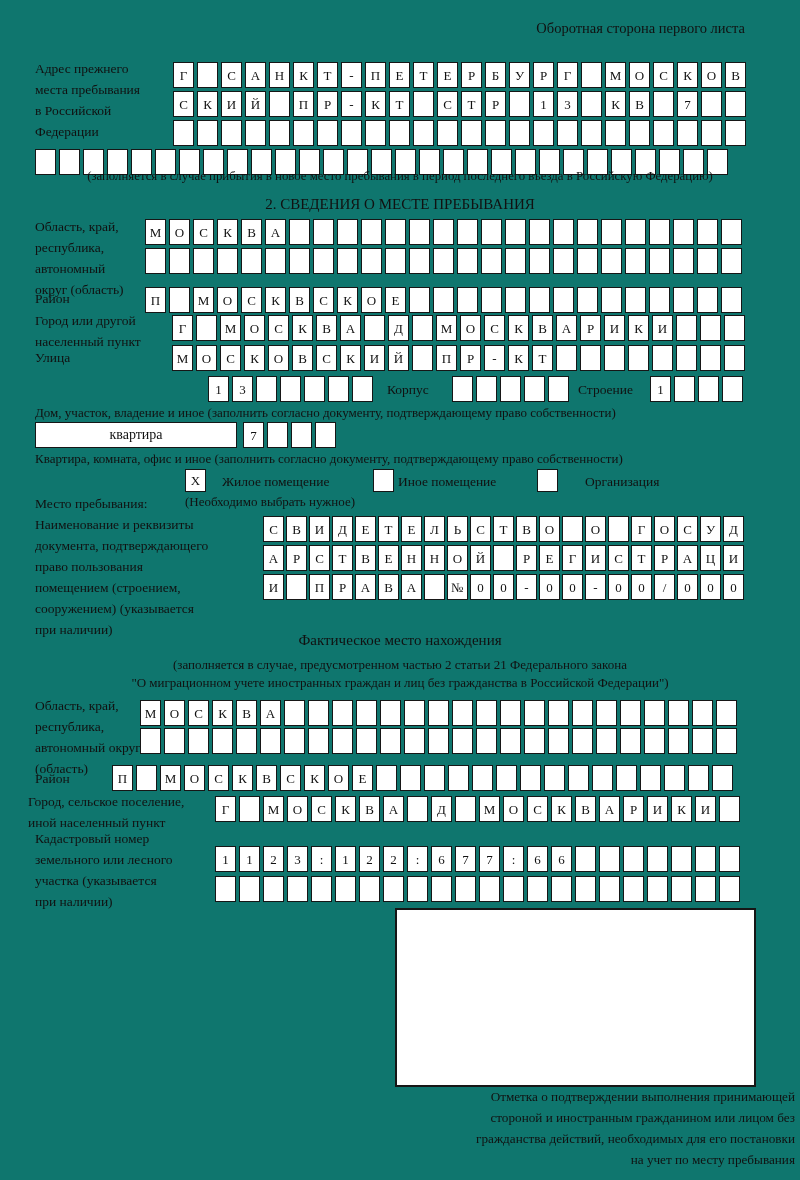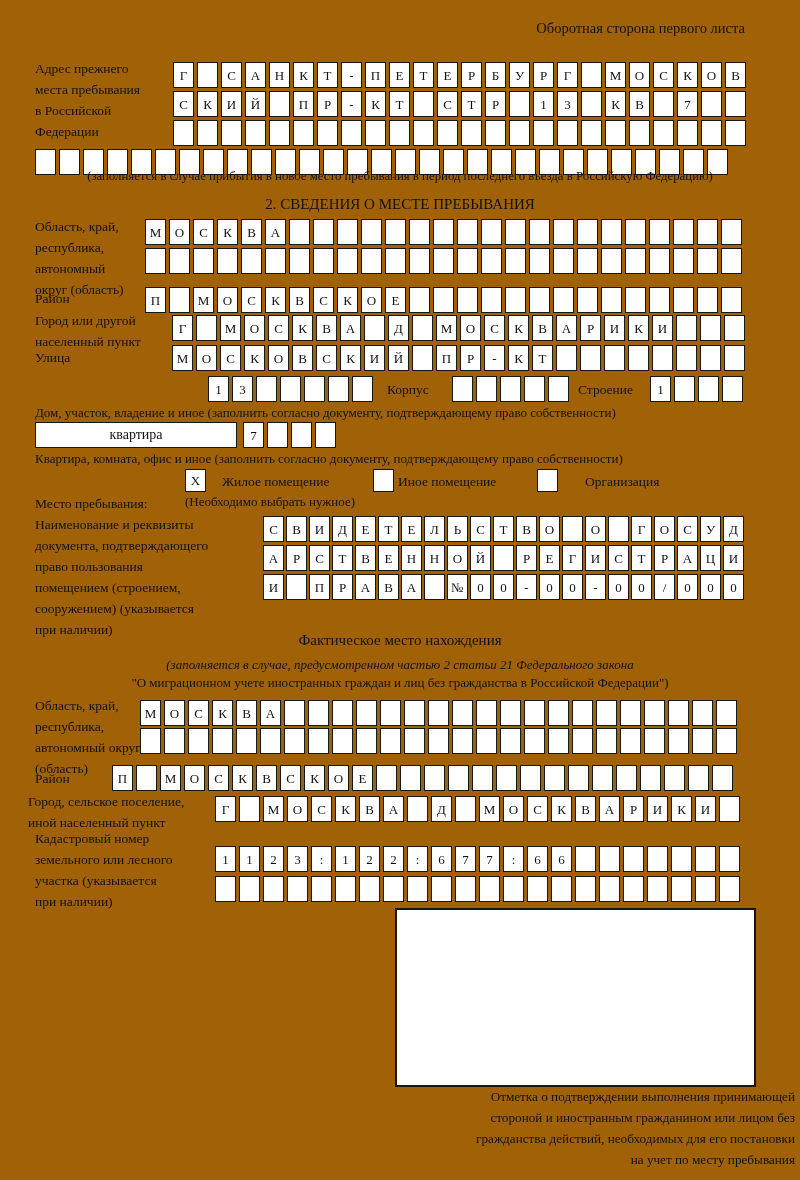--- a/index.html
+++ b/index.html
@@ -1,17 +1,17 @@
 <!DOCTYPE html>
 <html><head>
 <meta charset="utf-8">
 <style>
   html,body{margin:0;padding:0;background:#fff;}
   .page{
-    position:relative;width:800px;height:1180px;background:#a16207;color:#111;
+    position:relative;width:800px;height:1180px;background:#0f766e;color:#111;
     font-family:"Liberation Serif","DejaVu Serif",serif;overflow:hidden;
   }
   .abs{position:absolute;}
   .lbl{font-size:13.5px;line-height:21px;white-space:nowrap;}
   .lbl-lines div{font-size:13.5px;line-height:21px;white-space:nowrap;}
   .cells{position:absolute;display:flex;gap:3px;}
   .cells.tight{gap:2px;}
   .cell{
     width:19px;height:24px;border:1.5px solid #161616;
     display:flex;align-items:center;justify-content:center;
@@ -422,21 +422,21 @@
       <div class="cell">-</div>
       <div class="cell">0</div>
       <div class="cell">0</div>
       <div class="cell">/</div>
       <div class="cell">0</div>
       <div class="cell">0</div>
       <div class="cell">0</div>
     </div>
 
   <div class="abs title centered" style="top:632px;">Фактическое место нахождения</div>
-  <div class="abs caption centered" style="top:656px;font-size:13px;font-style:italic;">(заполняется в случае, предусмотренном частью 2 статьи 21 Федерального закона</div>
+  <div class="abs caption centered" style="top:656px;font-size:13px;">(заполняется в случае, предусмотренном частью 2 статьи 21 Федерального закона</div>
   <div class="abs caption centered" style="top:674px;font-size:13px;">"О миграционном учете иностранных граждан и лиц без гражданства в Российской Федерации")</div>
 
   <div class="abs lbl-lines" style="left:35px;top:695px;line-height:21.5px;">
     <div>Область, край,</div>
     <div>республика,</div>
     <div>автономный округ</div>
     <div>(область)</div>
   </div>
   <div class="cells" style="left:140px;top:700px;">
       <div class="cell">М</div>

